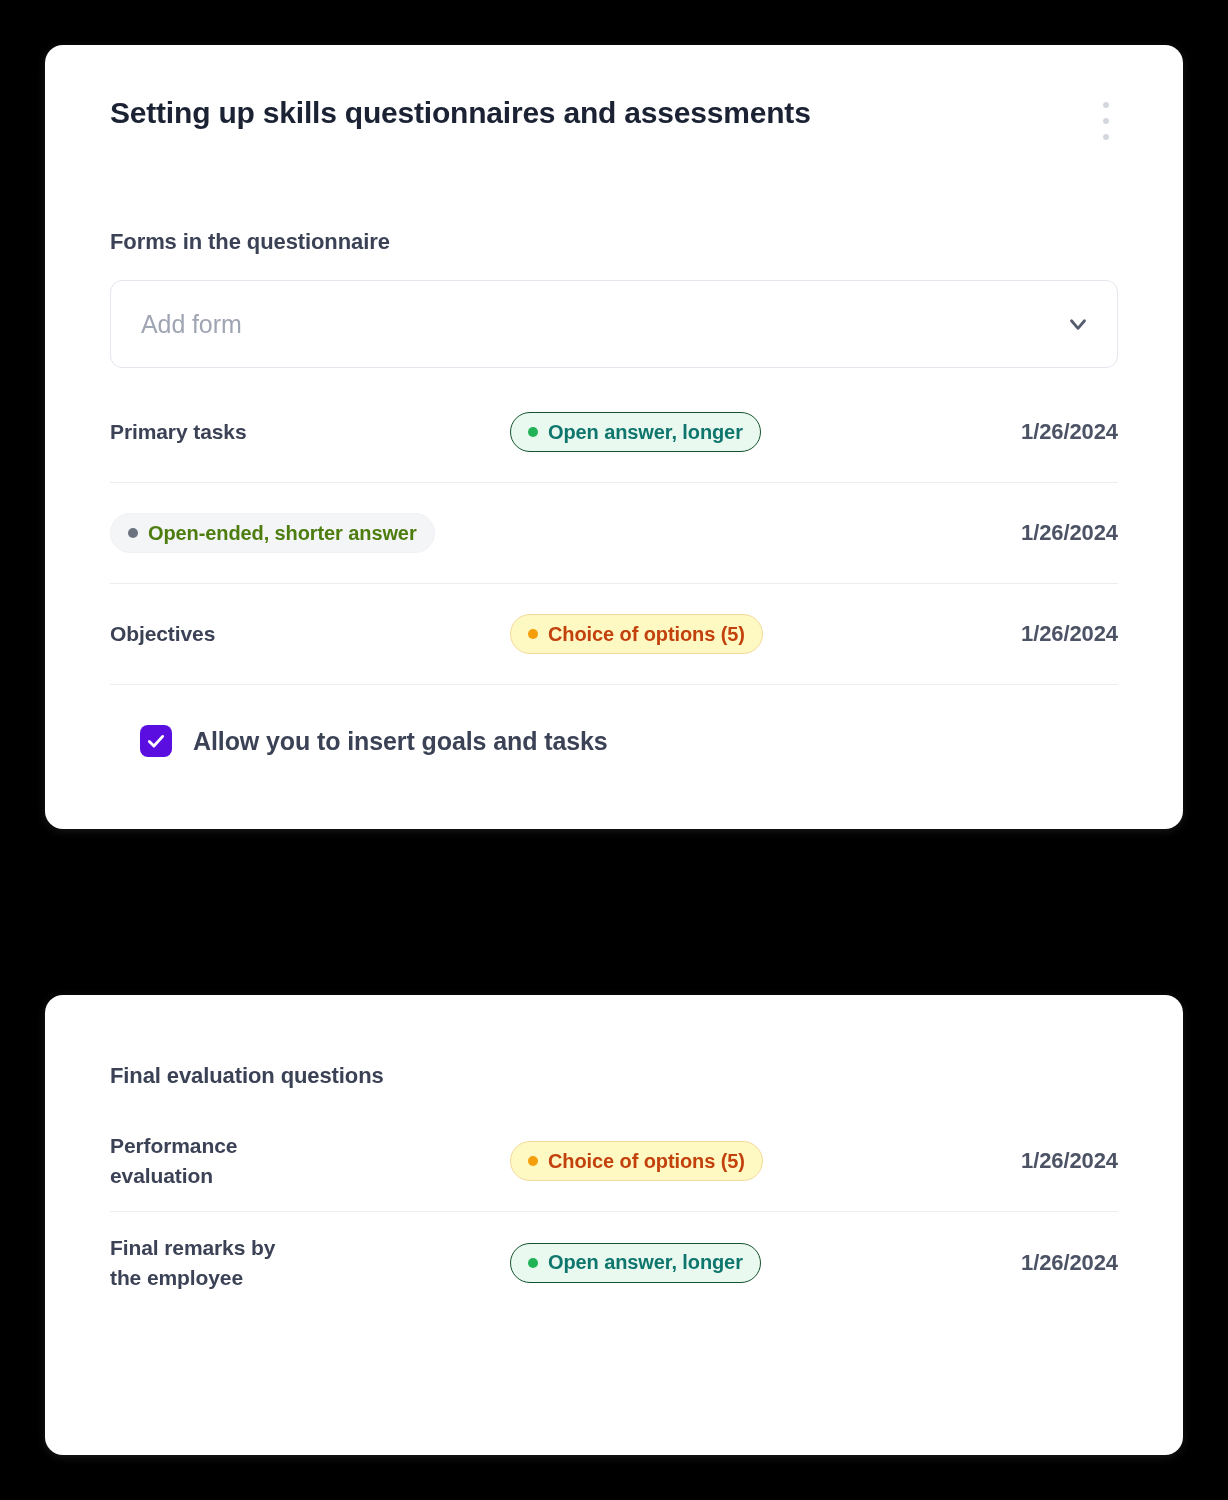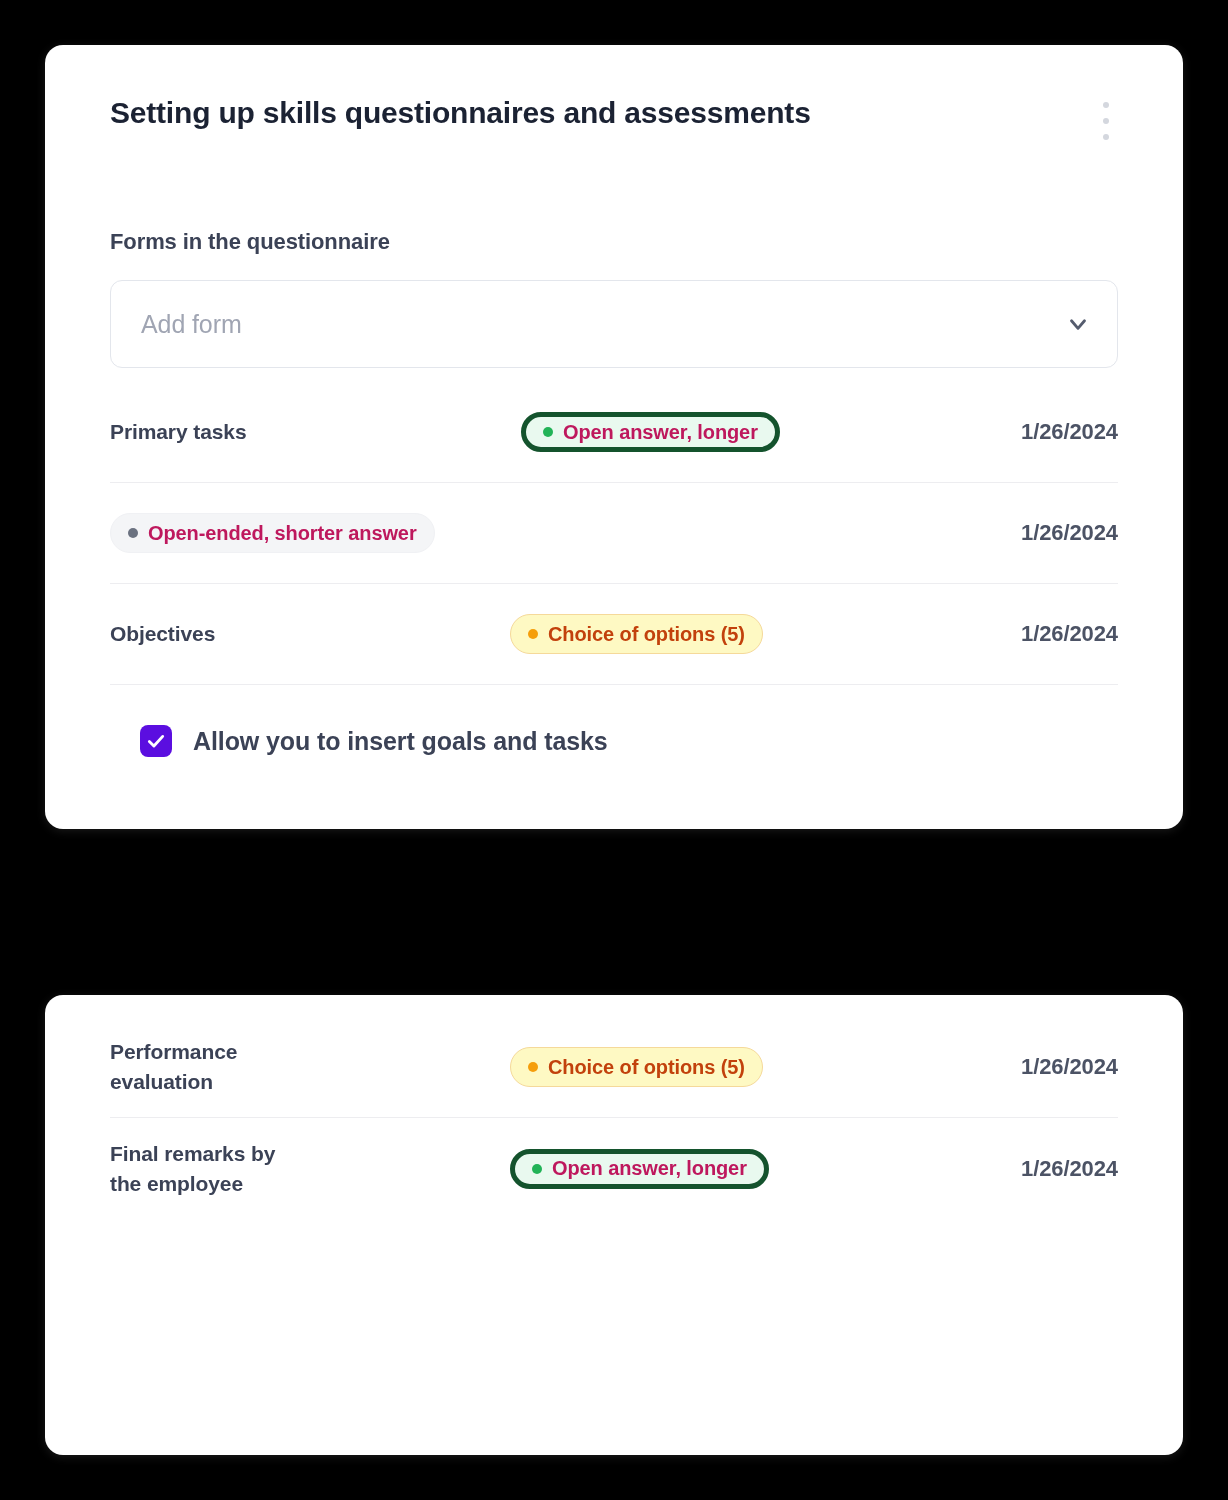--- a/index.html
+++ b/index.html
@@ -109,21 +109,21 @@
   .rows { padding: 0 65px; }
 
   .row {
     display: flex;
     align-items: center;
     min-height: 101px;
     border-bottom: 1px solid #ededf0;
   }
   .row.no-border { border-bottom: none; }
 
-  #forms-rows .row:first-child { margin-top: 14px; gap: 11px; }
+  #forms-rows .row:first-child { margin-top: 14px; }
 
   .row-name {
     width: 400px;
     flex: 0 0 400px;
     font-size: 21px;
     font-weight: bold;
     color: #3b4256;
     line-height: 1.42;
     letter-spacing: -0.1px;
   }
@@ -158,24 +158,24 @@
     white-space: nowrap;
     cursor: default;
   }
   .badge .dot {
     width: 10px;
     height: 10px;
     border-radius: 50%;
     flex: 0 0 auto;
   }
 
-  .badge.green  { background:#e9f9ef; border:5px solid #14532d; color:#be185d; }
+  .badge.green  { background:#e9f9ef; border:1px solid #14532d; color:#0f766e; }
   .badge.green  .dot { background:#22b357; }
 
-  .badge.gray   { background:#f4f5f7; border:1px solid #f0f1f4; color:#be185d; }
+  .badge.gray   { background:#f4f5f7; border:1px solid #f0f1f4; color:#4d7c0f; }
   .badge.gray   .dot { background:#6b7280; }
 
   .badge.orange { background:#fef9c3; border:1px solid #f5d99a; color:#c2410c; }
   .badge.orange .dot { background:#f59e0b; }
 
   
   .check-row {
     display: flex;
     align-items: center;
     gap: 21px;
@@ -275,20 +275,21 @@
           <polyline points="4 12.5 9.5 18 20 6.5"></polyline>
         </svg>
       </span>
       <span class="check-label">Allow you to insert goals and tasks</span>
     </div>
 
   </section>
 
   <section class="card" id="card-final">
 
+    <div class="section-label" id="final-label">Final evaluation questions</div>
 
     <div class="rows" id="final-rows">
 
       <div class="row">
         <div class="row-name" style="white-space:pre-line;">Performance
 evaluation</div>
         <div class="row-badge-cell">
           <span class="badge orange">
             <span class="dot"></span>
             <span>Choice of options (5)</span>

